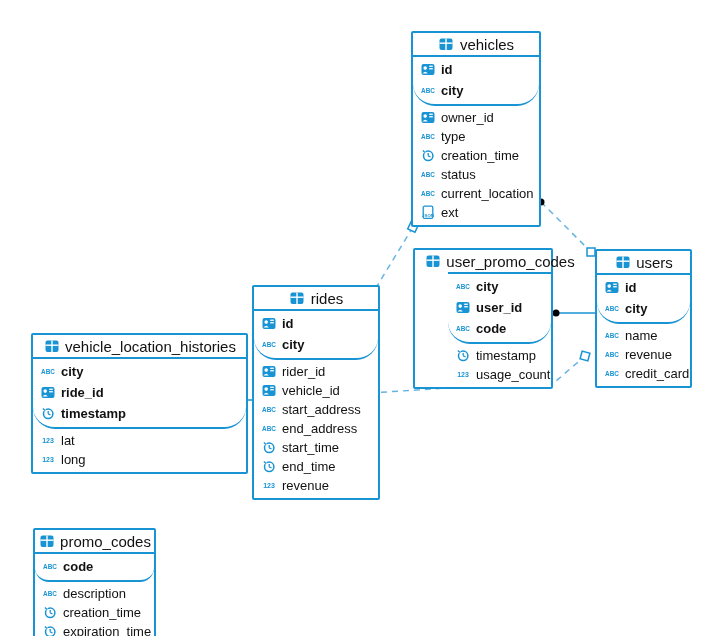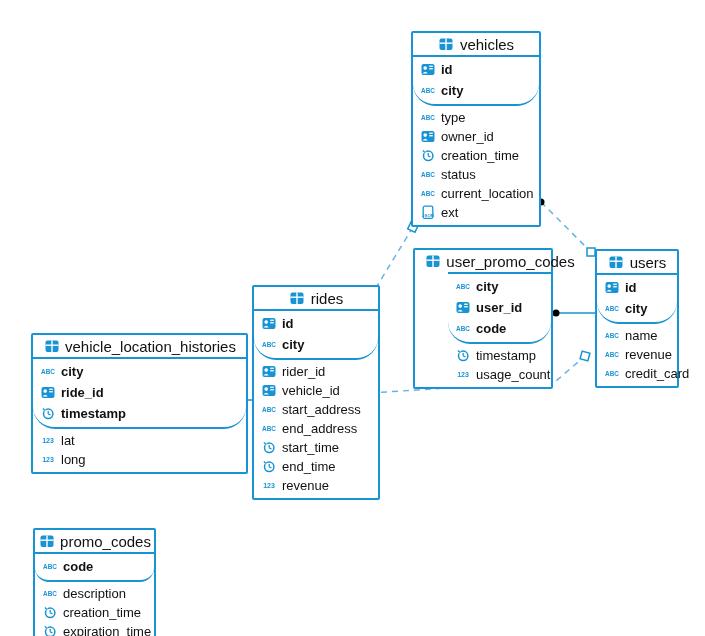--- a/index.html
+++ b/index.html
@@ -74,36 +74,36 @@
                 <text x="8" y="10.2" text-anchor="middle" font-size="6.4" font-weight="bold" font-family="&quot;Liberation Sans&quot;,sans-serif" fill="#1893d4">ABC</text>
               </svg>
             </span>
             <span class="erd-label">city</span>
           </div>
         </div>
         <div class="erd-section fields">
           <div class="erd-row">
             <span class="icon">
               <svg viewBox="0 0 16 15" width="16" height="15">
+                <rect x="1.5" y="2" width="13" height="11" rx="2" fill="#1893d4"></rect>
+                <circle cx="5.2" cy="6.1" r="1.8" fill="#fff"></circle>
+                <path d="M2.6 11.4 Q5.2 7.9 7.8 11.4 Z" fill="#fff"></path>
+                <rect x="9.2" y="3.6" width="3.6" height="1.3" fill="#fff"></rect>
+                <rect x="9.2" y="6.1" width="3.6" height="1.3" fill="#fff"></rect>
+              </svg>
+            </span>
+            <span class="erd-label">owner_id</span>
+          </div>
+          <div class="erd-row">
+            <span class="icon">
+              <svg viewBox="0 0 16 15" width="16" height="15">
                 <text x="8" y="10.2" text-anchor="middle" font-size="6.4" font-weight="bold" font-family="&quot;Liberation Sans&quot;,sans-serif" fill="#1893d4">ABC</text>
               </svg>
             </span>
             <span class="erd-label">type</span>
-          </div>
-          <div class="erd-row">
-            <span class="icon">
-              <svg viewBox="0 0 16 15" width="16" height="15">
-                <rect x="1.5" y="2" width="13" height="11" rx="2" fill="#1893d4"></rect>
-                <circle cx="5.2" cy="6.1" r="1.8" fill="#fff"></circle>
-                <path d="M2.6 11.4 Q5.2 7.9 7.8 11.4 Z" fill="#fff"></path>
-                <rect x="9.2" y="3.6" width="3.6" height="1.3" fill="#fff"></rect>
-                <rect x="9.2" y="6.1" width="3.6" height="1.3" fill="#fff"></rect>
-              </svg>
-            </span>
-            <span class="erd-label">owner_id</span>
           </div>
           <div class="erd-row">
             <span class="icon">
               <svg viewBox="0 0 16 15" width="16" height="15">
                 <circle cx="8.2" cy="7.8" r="4.7" fill="none" stroke="#1893d4" stroke-width="1.5"></circle>
                 <line x1="8.2" y1="7.8" x2="8.2" y2="4.9" stroke="#1893d4" stroke-width="1.3"></line>
                 <line x1="8.2" y1="7.8" x2="10.5" y2="9" stroke="#1893d4" stroke-width="1.3"></line>
                 <line x1="2.7" y1="2.3" x2="5.2" y2="4.7" stroke="#fff" stroke-width="2.2"></line>
                 <line x1="2.9" y1="2.5" x2="5" y2="4.5" stroke="#1893d4" stroke-width="1.3"></line>
               </svg>
@@ -194,21 +194,21 @@
           <div class="erd-row">
             <span class="icon">
               <svg viewBox="0 0 16 15" width="16" height="15">
                 <text x="8" y="10.2" text-anchor="middle" font-size="7" font-weight="bold" font-family="&quot;Liberation Sans&quot;,sans-serif" fill="#1893d4">123</text>
               </svg>
             </span>
             <span class="erd-label">usage_count</span>
           </div>
         </div>
       </div>
-      <div class="erd-table" style="left: 595px; top: 249px; width: 84px;">
+      <div class="erd-table" style="left: 595px; top: 249px; width: 97px;">
         <div class="erd-header">
           <span class="icon">
             <svg viewBox="0 0 16 15" width="16" height="15">
               <rect x="1.5" y="1.5" width="13" height="11.5" rx="2" fill="#1893d4"></rect>
               <rect x="1.5" y="5.5" width="13" height="1.4" fill="#fff"></rect>
               <rect x="7.3" y="1.5" width="1.4" height="11.5" fill="#fff"></rect>
             </svg>
           </span>
           <span>users</span>
         </div>

